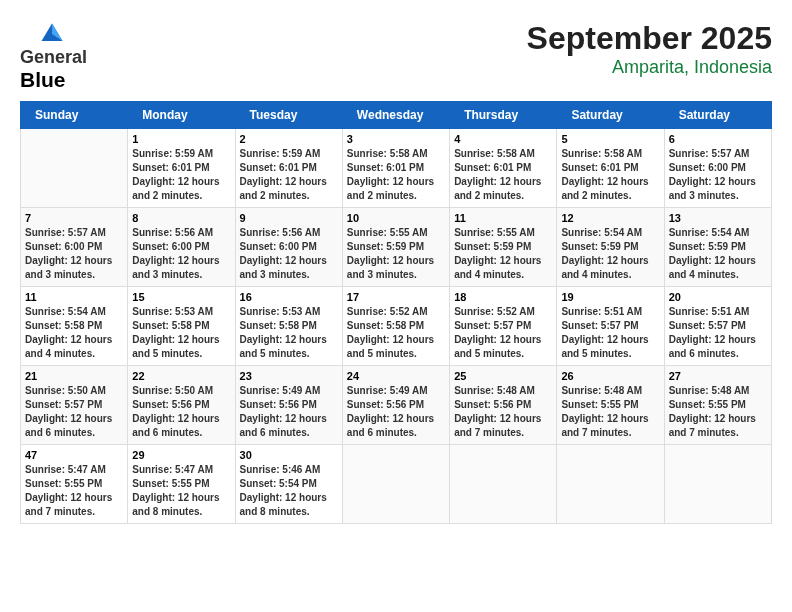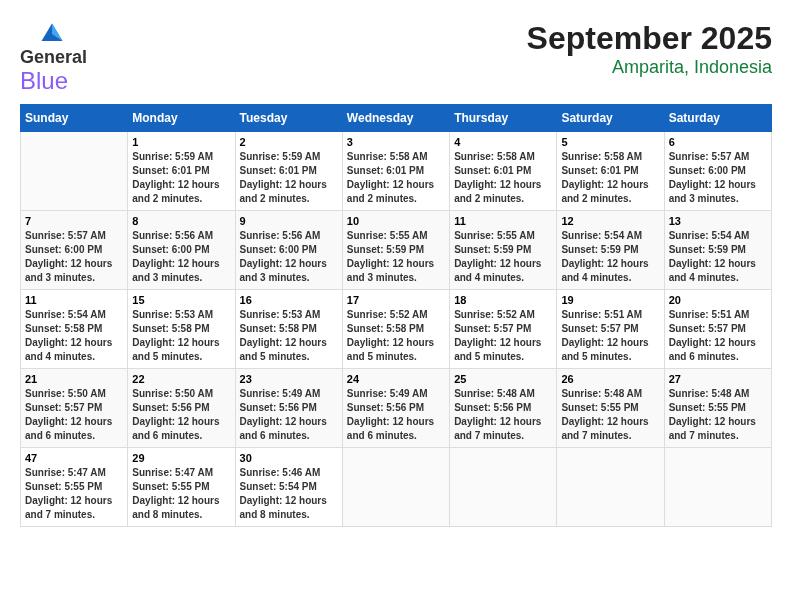--- a/index.html
+++ b/index.html
@@ -25,23 +25,23 @@
       display: flex;
       flex-direction: column;
       line-height: 1.1;
     }
     .logo-general {
       font-size: 18px;
       font-weight: bold;
       color: #333;
     }
     .logo-blue {
-      font-size: 24px;
-      font-weight: normal;
-      color: #8b5cf6;
+      font-size: 21px;
+      font-weight: bold;
+      color: #000000;
     }
     .logo-icon {
       width: 28px;
       height: 28px;
       margin-right: 4px;
     }
     .title-block {
       text-align: right;
       margin-left: 30px;
     }
@@ -57,21 +57,21 @@
     table {
       width: 100%;
       border-collapse: collapse;
       font-size: 10px;
     }
     thead tr {
       background-color: #1565c0;
       color: #fff;
     }
     thead th {
-      padding: 6px 4px;
+      padding: 6px 14px;
       text-align: left;
       font-size: 12px;
       font-weight: bold;
       border: 1px solid #1565c0;
     }
     tbody tr {
       border-bottom: 1px solid #ccc;
     }
     tbody td {
       vertical-align: top;

